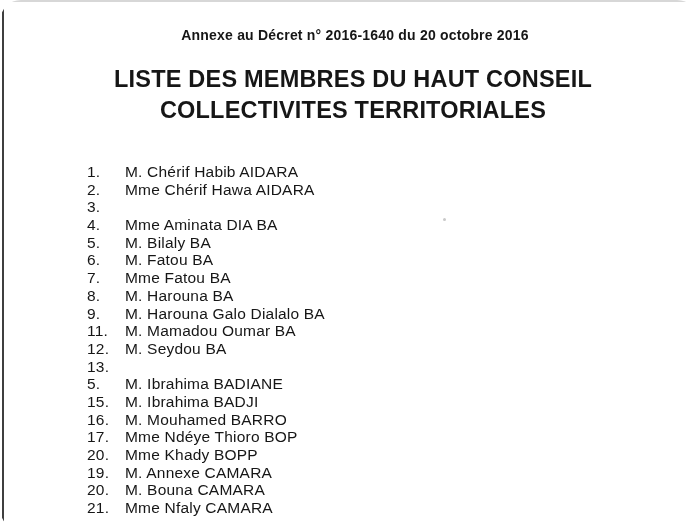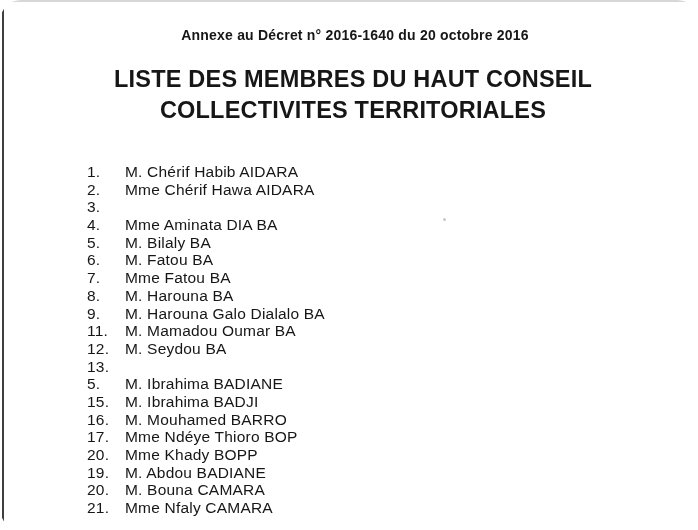--- a/index.html
+++ b/index.html
@@ -183,21 +183,21 @@
     <span class="member-name">Mme Ndéye Thioro BOP</span>
   </div>
 
   <div class="member-row">
     <span class="member-num">20.</span>
     <span class="member-name">Mme Khady BOPP</span>
   </div>
 
   <div class="member-row">
     <span class="member-num">19.</span>
-    <span class="member-name">M. Abdou BADIANE</span>
+    <span class="member-name">M. Annexe CAMARA</span>
   </div>
 
   <div class="member-row">
     <span class="member-num">20.</span>
     <span class="member-name">M. Bouna CAMARA</span>
   </div>
 
   <div class="member-row">
     <span class="member-num">21.</span>
     <span class="member-name">Mme Nfaly CAMARA</span>

